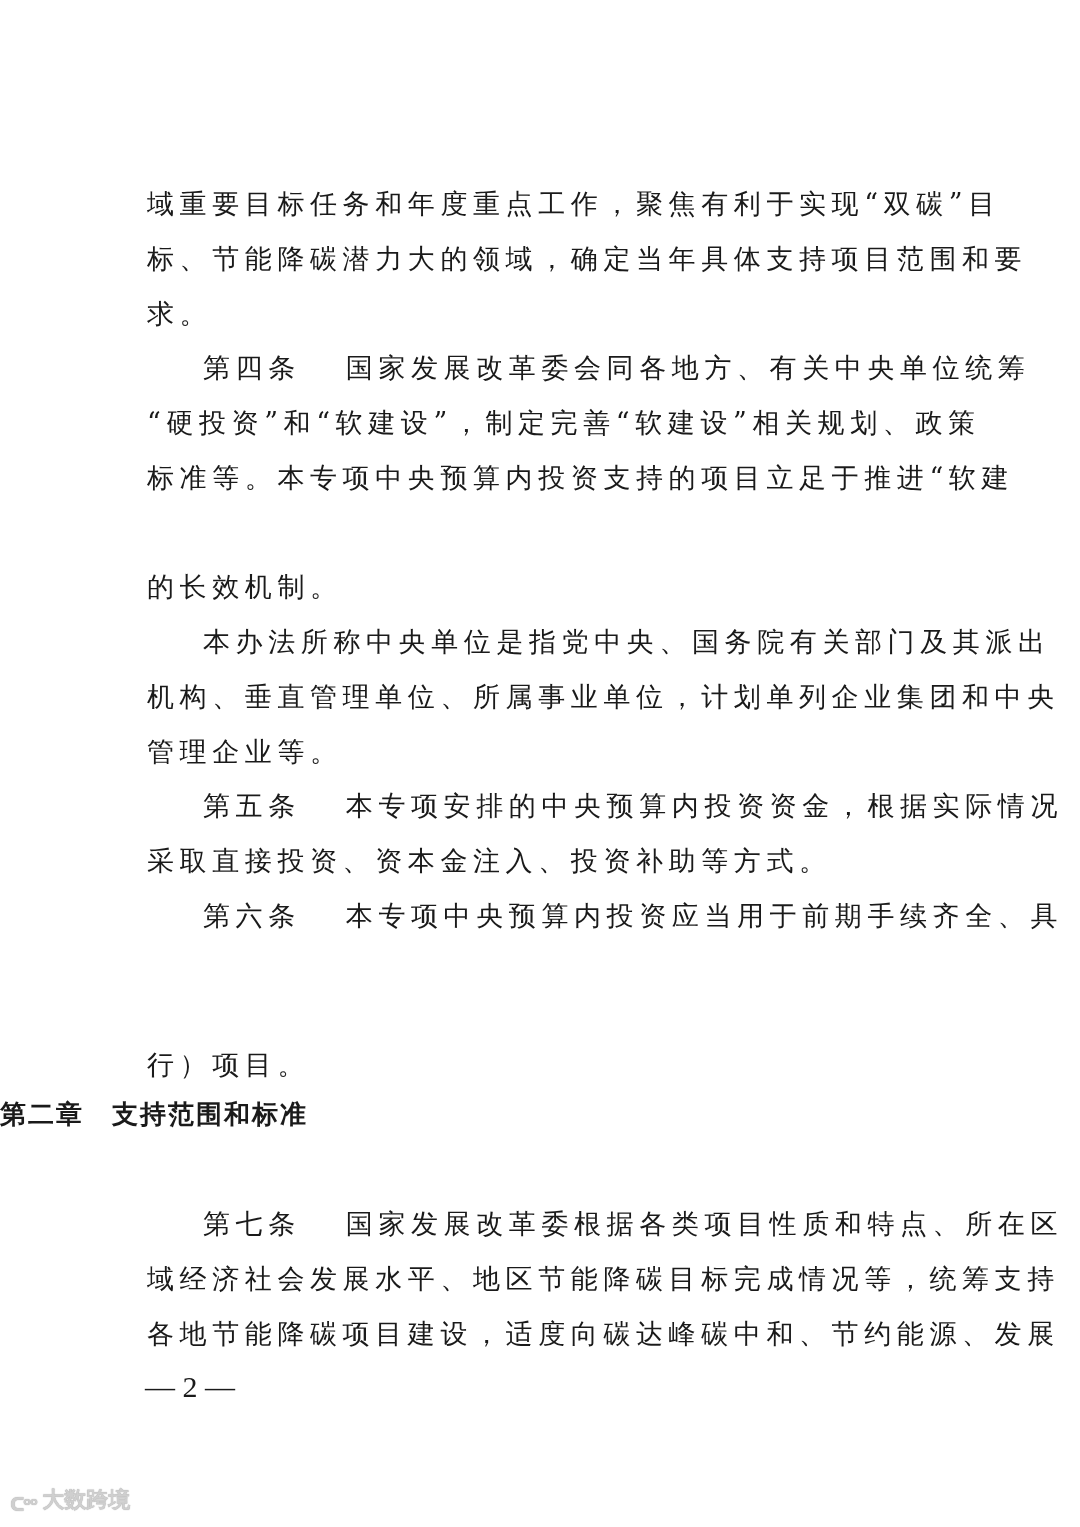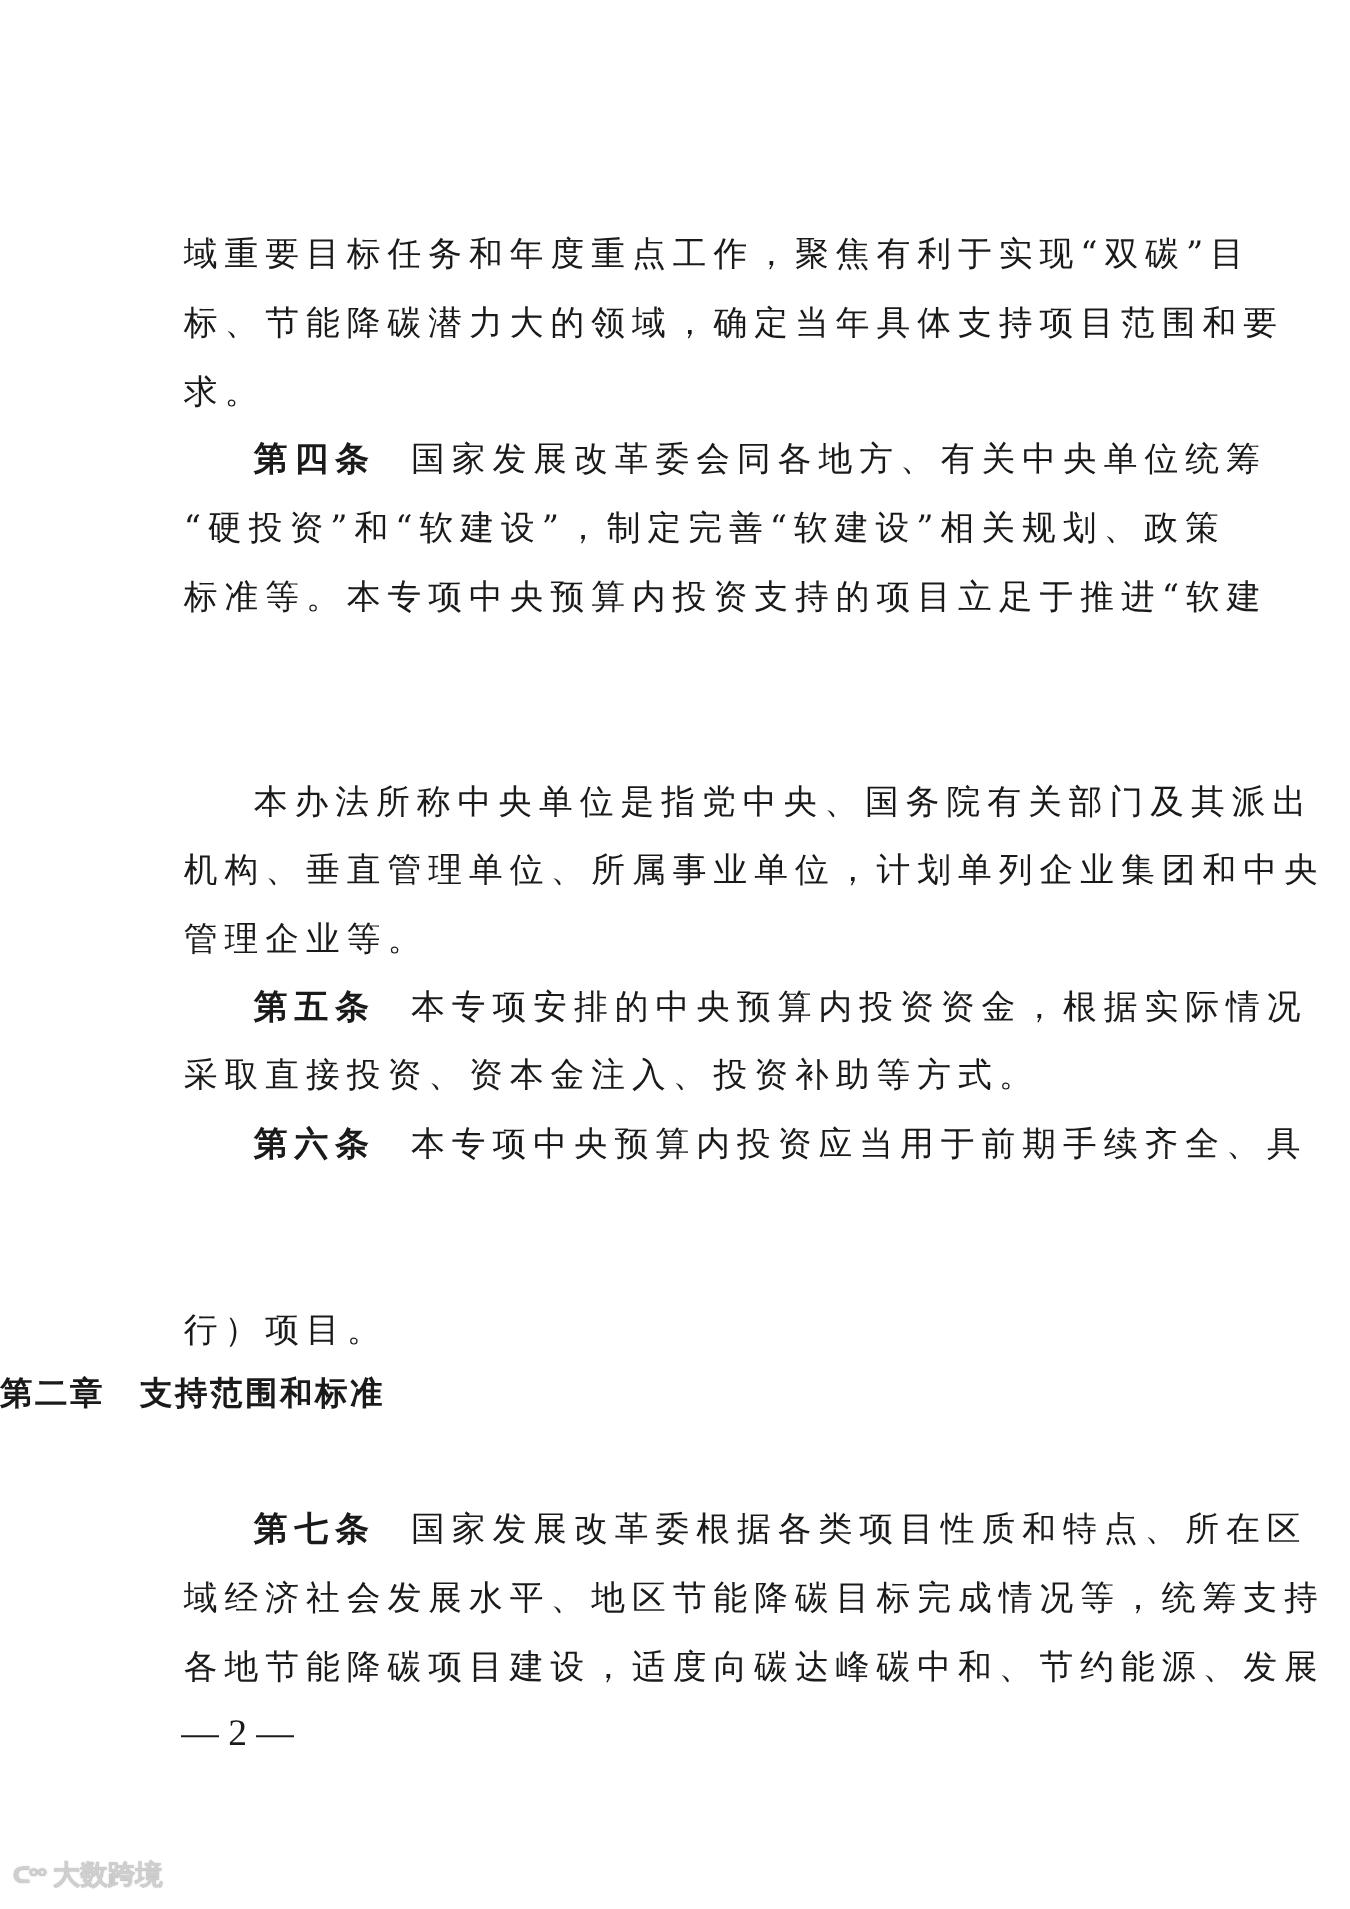--- a/index.html
+++ b/index.html
@@ -6,51 +6,52 @@
   body {
     width: 1080px; height: 1527px; background: #ffffff; position: relative; overflow: hidden;
     font-family: "DejaVu Serif", "Liberation Serif", serif; color: #1a1a1a;
   }
   .page { position: absolute; left: 0; top: 0; width: 1080px; height: 1356px; }
   .line {
     position: absolute; left: 147px; width: 790px; font-size: 27px; line-height: 32px;
     letter-spacing: 5.6px; white-space: nowrap;
   }
   .indent { left: 203px; }
-  .art { font-weight: bold; margin-right: 28px; }
+  .art { font-weight: normal; margin-right: 45px; }
   .chapter {
     position: absolute; top: 1097px; left: 0; width: 1080px; 
     font-family: "DejaVu Sans", "Liberation Sans", sans-serif; font-weight: bold; font-size: 26px; letter-spacing: 2px;
   }
   .chapter .gap { display: inline-block; width: 28px; }
   .page-num {
     position: absolute; top: 1370px; left: 145px; font-size: 30px;
     font-family: "Liberation Serif", serif;
   }
   .watermark {
-    position: absolute; left: 10px; top: 1485px; display: flex; align-items: center; gap: 6px;
+    position: absolute; left: 10px; top: 1485px; display: flex; align-items: flex-end; gap: 6px;
     color: #cfcfcf; font-family: "DejaVu Sans", sans-serif; font-weight: bold; font-size: 22px;
     text-shadow: 0 0 1px #999;
   }
   .wm-logo { font-size: 18px; letter-spacing: -2px; }
 </style>
 </head>
 <body>
 
 <div class="page">
 
   <div class="line" style="top:188px">域重要目标任务和年度重点工作，聚焦有利于实现“双碳”目</div>
   <div class="line" style="top:243px">标、节能降碳潜力大的领域，确定当年具体支持项目范围和要</div>
   <div class="line" style="top:298px">求。</div>
 
   <div class="line indent" style="top:352px">
     <span class="art">第四条</span><span>国家发展改革委会同各地方、有关中央单位统筹</span>
   </div>
   <div class="line" style="top:407px">“硬投资”和“软建设”，制定完善“软建设”相关规划、政策</div>
   <div class="line" style="top:462px">标准等。本专项中央预算内投资支持的项目立足于推进“软建</div>
+  <div class="line" style="top:571px">的长效机制。</div>
 
   <div class="line indent" style="top:626px">本办法所称中央单位是指党中央、国务院有关部门及其派出</div>
   <div class="line" style="top:681px">机构、垂直管理单位、所属事业单位，计划单列企业集团和中央</div>
   <div class="line" style="top:736px">管理企业等。</div>
 
   <div class="line indent" style="top:790px">
     <span class="art">第五条</span><span>本专项安排的中央预算内投资资金，根据实际情况</span>
   </div>
   <div class="line" style="top:845px">采取直接投资、资本金注入、投资补助等方式。</div>
 

